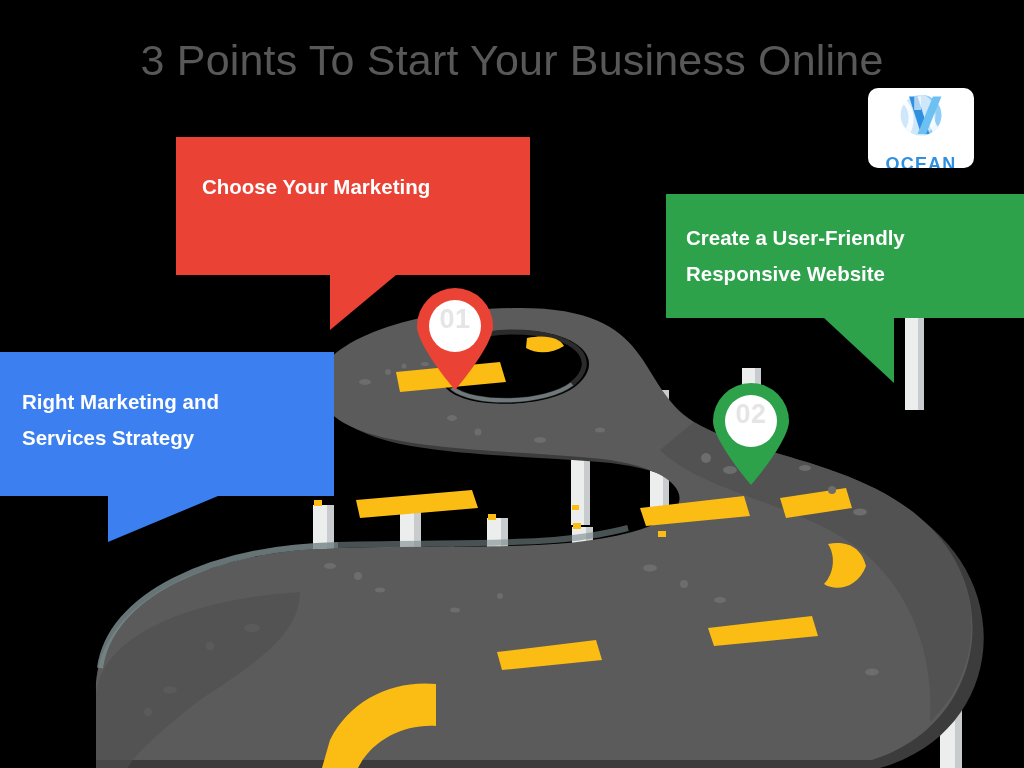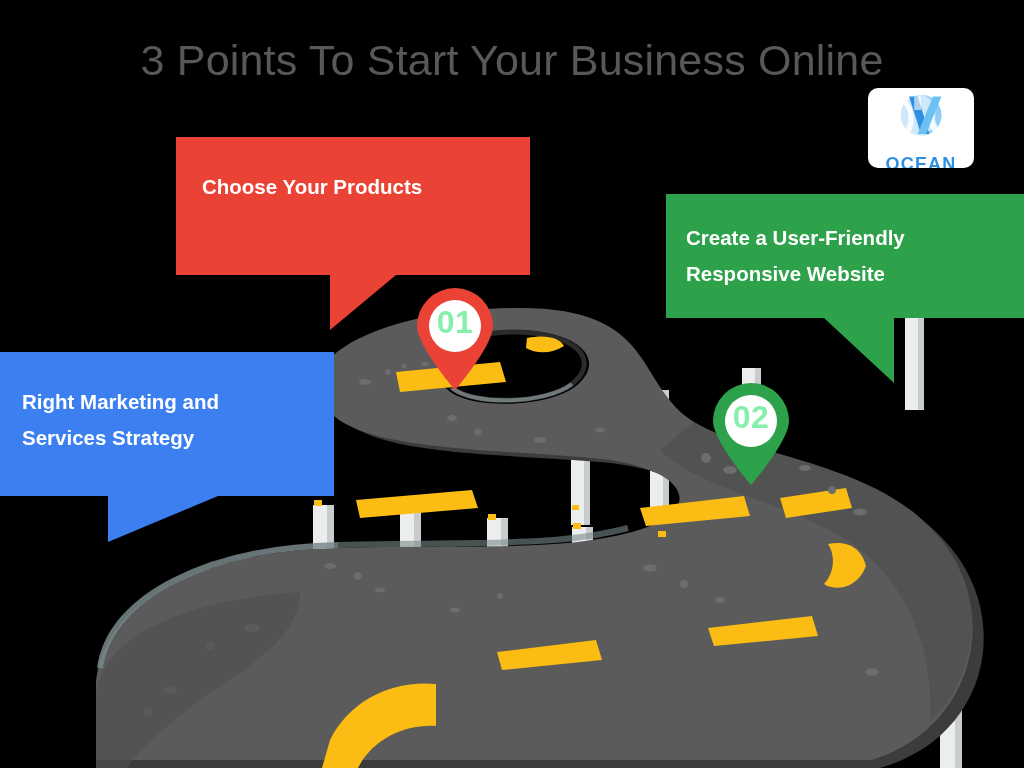--- a/index.html
+++ b/index.html
@@ -145,23 +145,23 @@
     width: 84px;
     height: 104px;
   }
   .pin .pin-svg { position: absolute; left: 0; top: 0; }
   .pin .pin-num {
     position: absolute;
     left: 0;
     top: 16px;
     width: 84px;
     text-align: center;
-    font-size: 32px;
+    font-size: 27px;
     font-weight: bold;
-    color: #86efac;
+    color: #e5e5e5;
     letter-spacing: 0.5px;
     font-family: "Liberation Sans", sans-serif;
   }
   #pin-01 { left: 413px; top: 288px; }
   #pin-02 { left: 709px; top: 383px; }
   #pin-03 { left: 206px; top: 513px; }
 </style>
 </head>
 <body>
 
@@ -348,21 +348,21 @@
       <path d="M16,4 L26,4 L40,48 L30,48 Z" fill="#2f8fe0"></path>
       <path d="M44,4 L54,4 L36,48 L26,48 Z" fill="#6cc0f2"></path>
       <path d="M22,4 L30,4 L30,20 L22,20 Z" fill="#ffffff" opacity="0.6"></path>
     </svg>
     <div id="logo-word">OCEAN WEB</div>
     <div id="logo-tagline">Digital Marketing &amp; Website Solution</div>
   </div>
 
   <div class="callout" id="callout-1">
     <div class="c-text">
-      <div>Choose Your Products</div>
+      <div>Choose Your Marketing</div>
     </div>
     <div class="c-tail"></div>
   </div>
 
   <div class="callout" id="callout-2">
     <div class="c-text">
       <div>Create a User-Friendly</div>
       <div>Responsive Website</div>
     </div>
     <div class="c-tail"></div>

